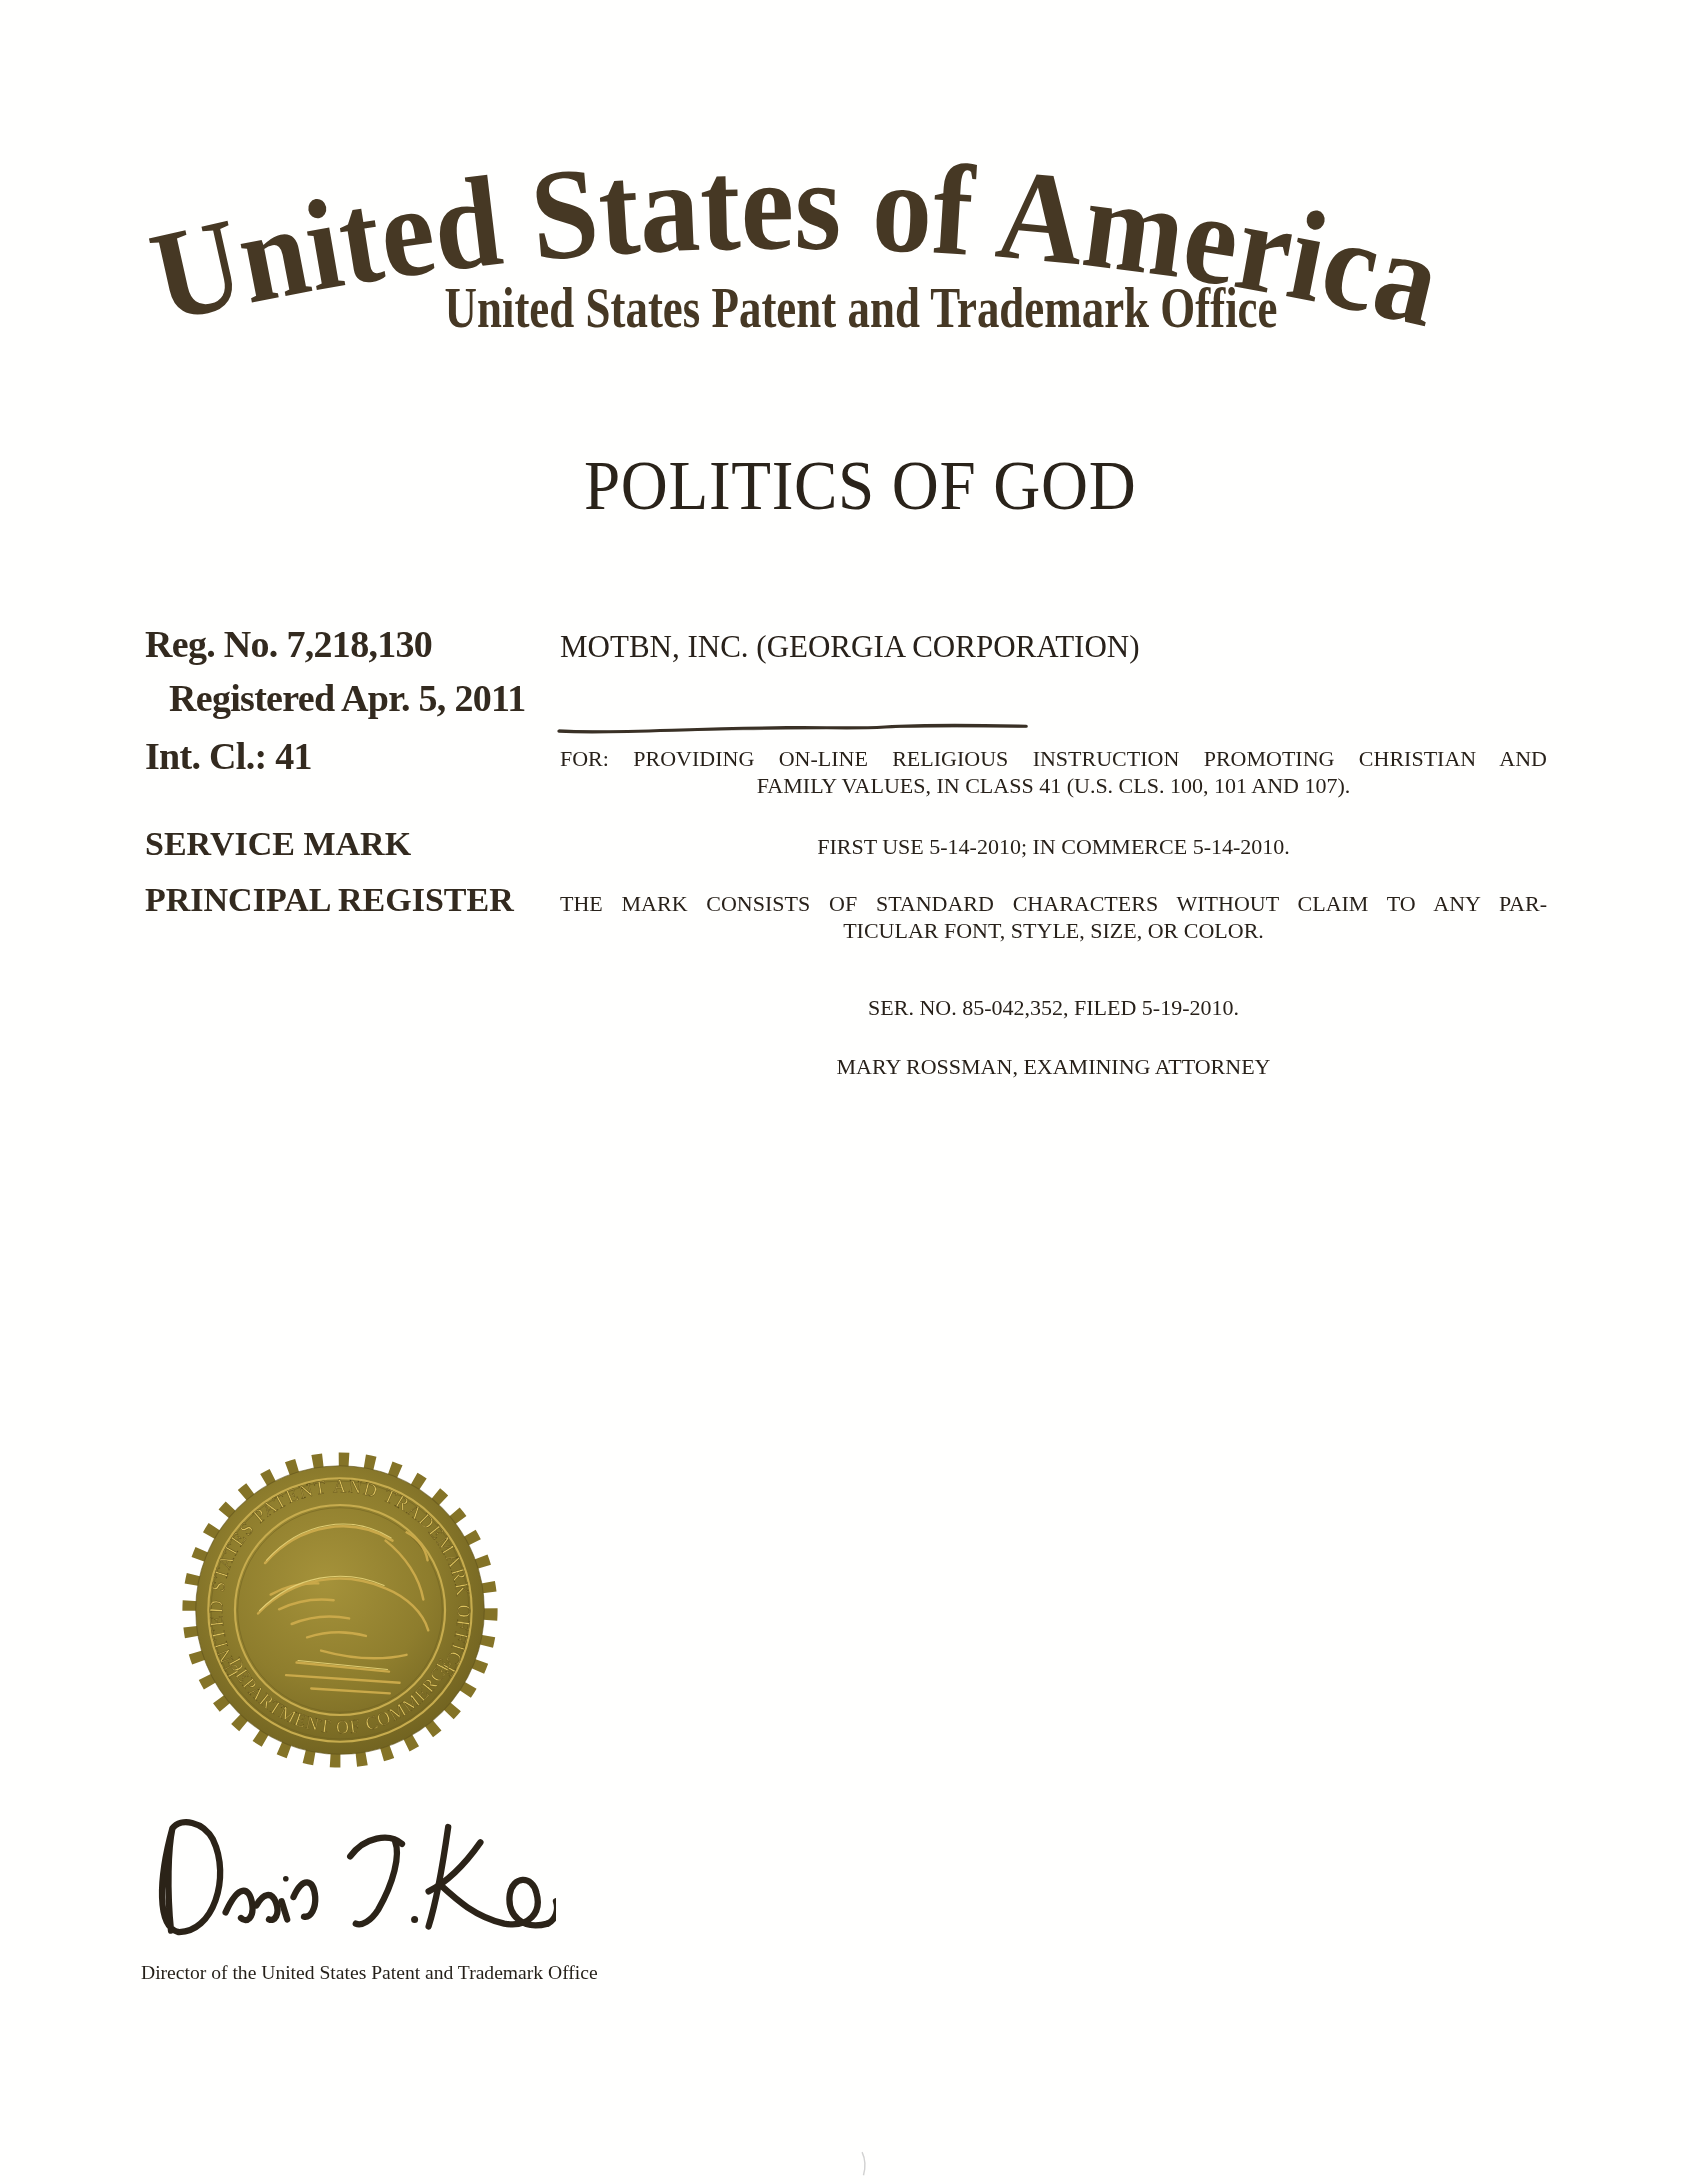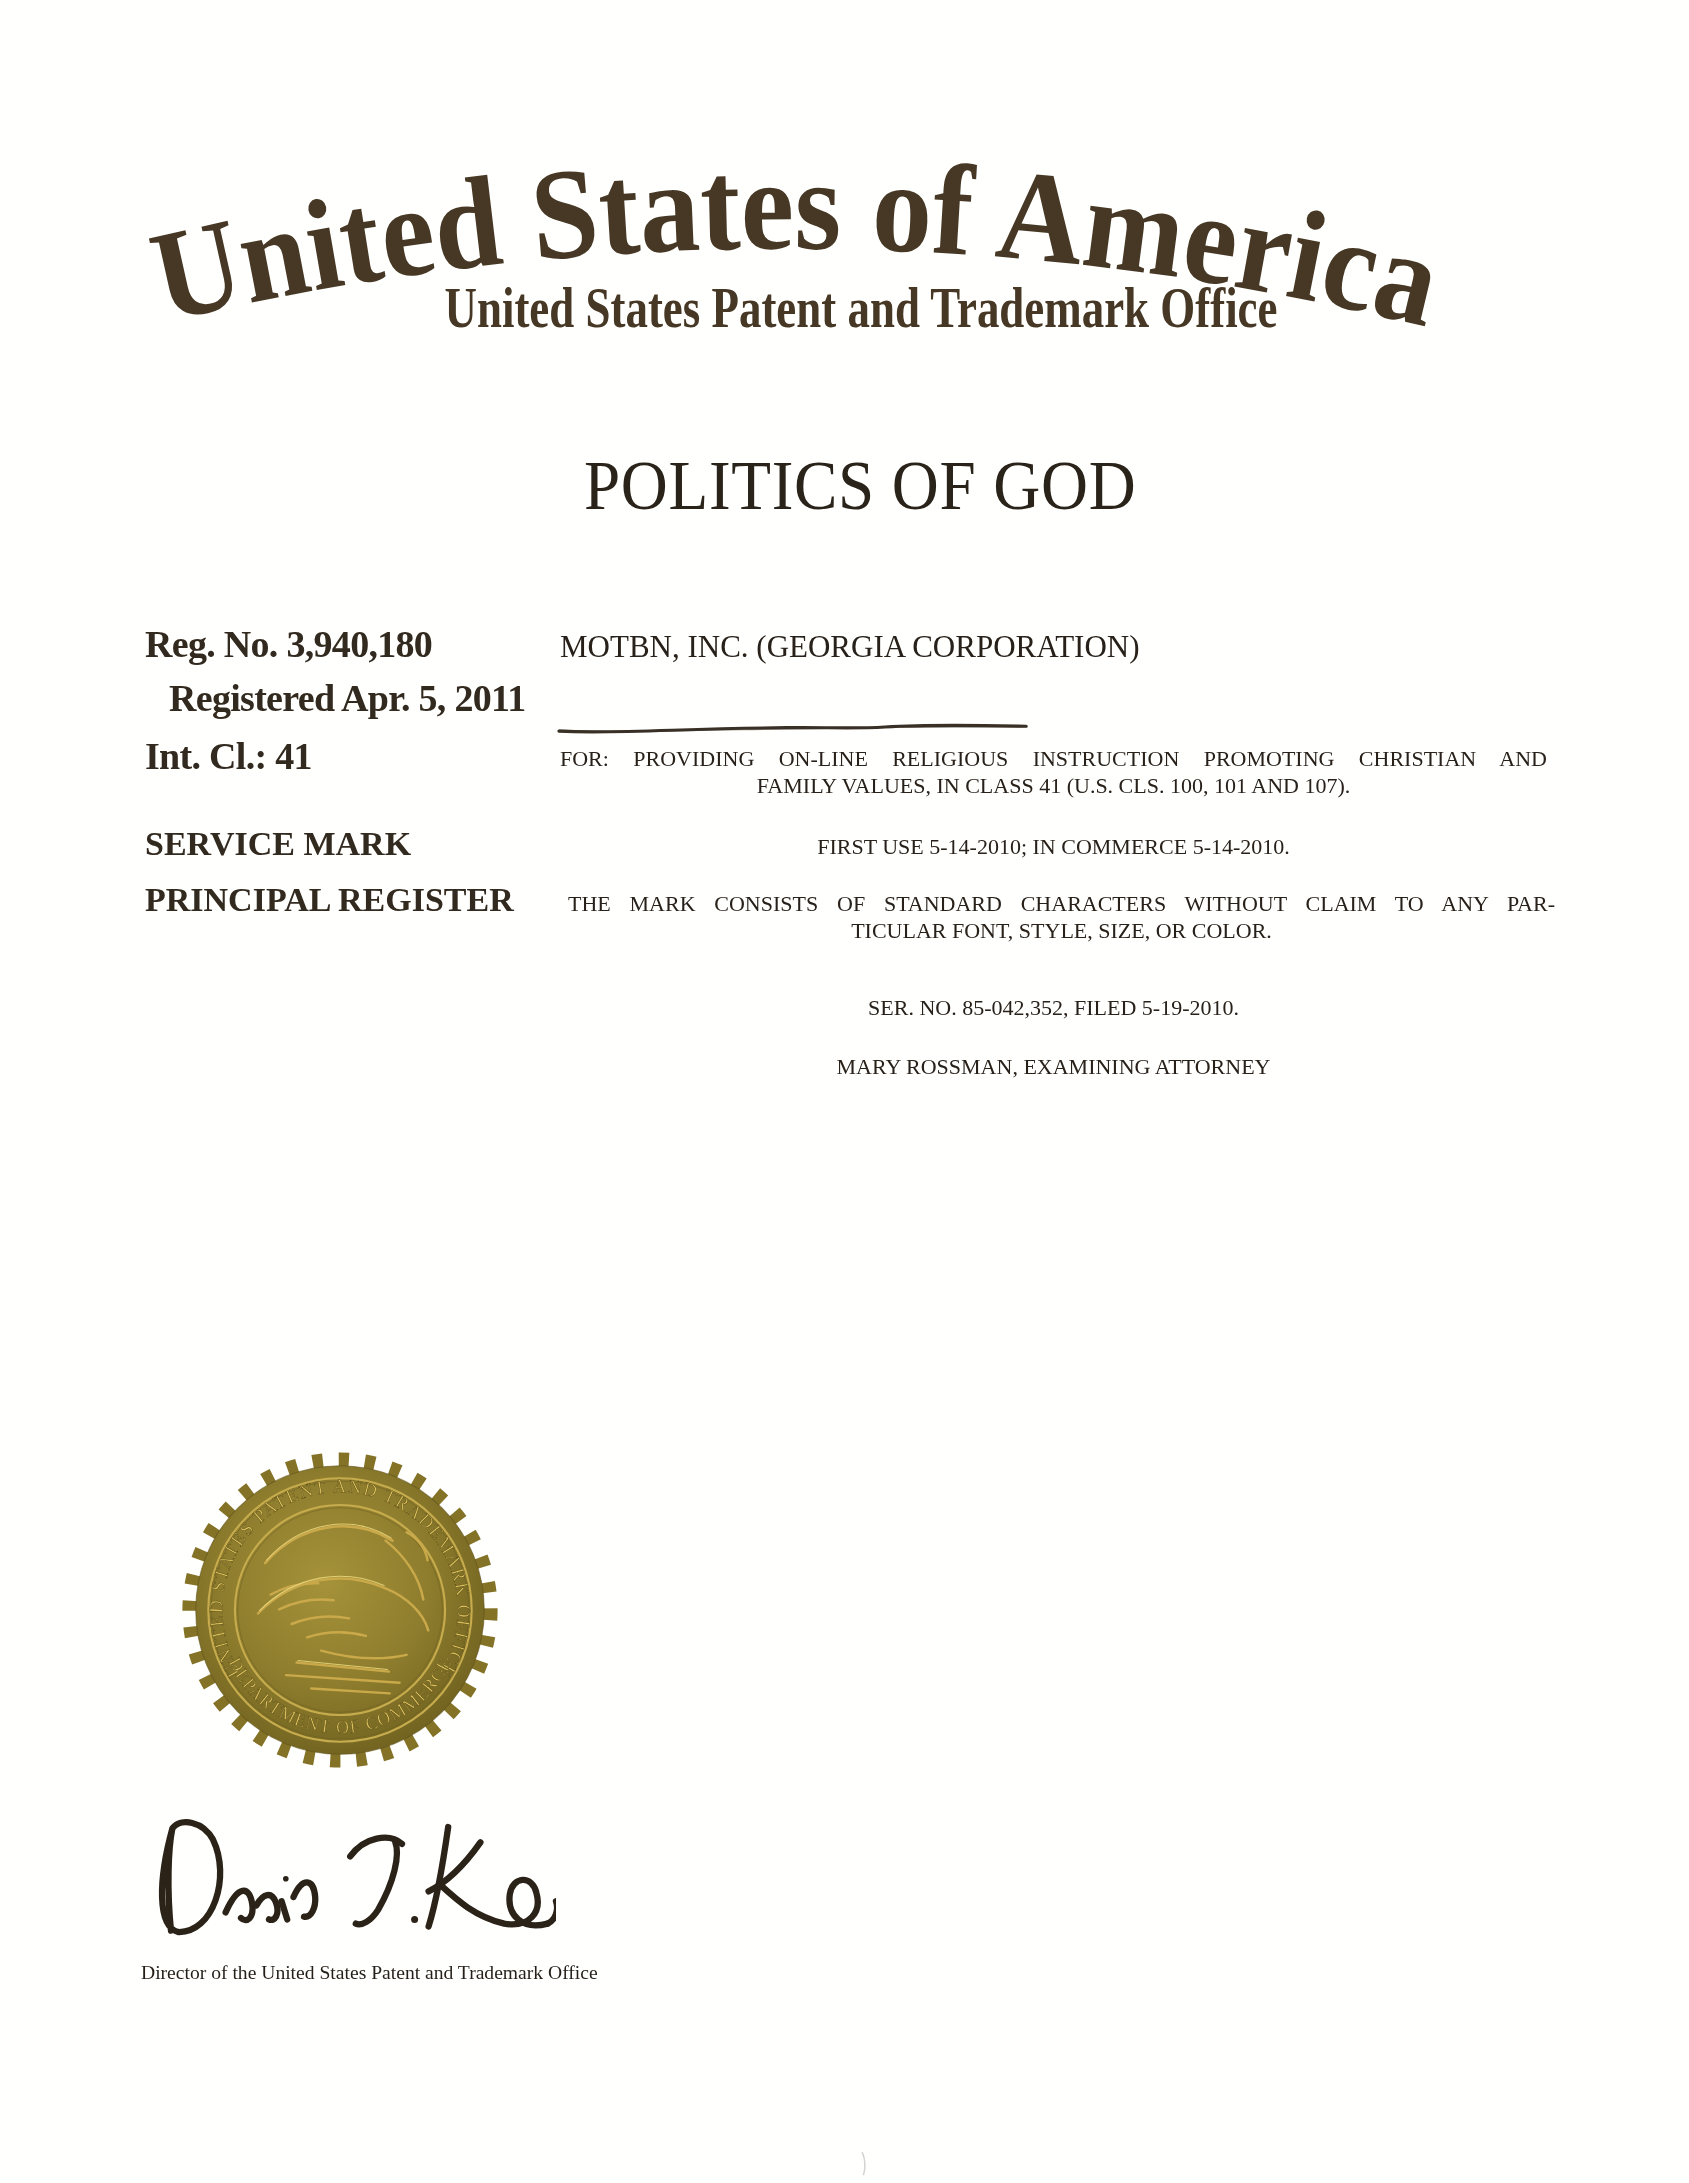--- a/index.html
+++ b/index.html
@@ -59,21 +59,21 @@
       <path id="archPath" d="M 105,330 A 3800,3800 0 0 1 1920,340" fill="none"></path>
     </defs>
     <text font-size="185" font-weight="bold" fill="#463824">
       <textPath href="#archPath" startOffset="0" textLength="1820" lengthAdjust="spacingAndGlyphs">United States of America</textPath>
     </text>
     <text x="1100" y="337" text-anchor="middle" font-size="80" font-weight="bold" fill="#463824" textLength="1190" lengthAdjust="spacingAndGlyphs">United States Patent and Trademark Office</text>
   </svg>
 
   <div class="abs mark-title">POLITICS OF GOD</div>
 
-  <div class="abs label-lg" style="top:624px;">Reg. No. 3,940,180</div>
+  <div class="abs label-lg" style="top:624px;">Reg. No. 7,218,130</div>
   <div class="abs label-lg" style="top:678px;margin-left:24px;">Registered Apr. 5, 2011</div>
   <div class="abs label-lg" style="top:736px;">Int. Cl.: 41</div>
   <div class="abs label-md" style="top:825px;">SERVICE MARK</div>
   <div class="abs label-md" style="top:881px;">PRINCIPAL REGISTER</div>
 
   <div class="abs owner-line">MOTBN, INC. (GEORGIA CORPORATION)</div>
 
   <svg class="abs" style="left:556px;top:720px;" width="476" height="15.4" viewBox="0 0 680 22">
     <path d="M 4,16 C 90,20 180,12 330,11 C 380,10 420,13 470,10 C 540,6 620,8 672,9" fill="none" stroke="#3a3126" stroke-width="4.5" stroke-linecap="round"></path>
     <path d="M 4,14 C 150,21 300,9 672,10" fill="none" stroke="#3a3126" stroke-width="1.5" opacity="0.5"></path>
@@ -81,21 +81,21 @@
 
   <div class="abs para" style="top:746px;">
     <div class="jline">FOR: PROVIDING ON-LINE RELIGIOUS INSTRUCTION PROMOTING CHRISTIAN AND</div>
     <div class="nline">FAMILY VALUES, IN CLASS 41 (U.S. CLS. 100, 101 AND 107).</div>
   </div>
 
   <div class="abs para" style="top:834px;">
     <div class="nline">FIRST USE 5-14-2010; IN COMMERCE 5-14-2010.</div>
   </div>
 
-  <div class="abs para" style="top:891px;margin-left:8px;">
+  <div class="abs para" style="top:891px;">
     <div class="jline">THE MARK CONSISTS OF STANDARD CHARACTERS WITHOUT CLAIM TO ANY PAR-</div>
     <div class="nline">TICULAR FONT, STYLE, SIZE, OR COLOR.</div>
   </div>
 
   <div class="abs para" style="top:995px;">
     <div class="nline">SER. NO. 85-042,352, FILED 5-19-2010.</div>
   </div>
 
   <div class="abs para" style="top:1054px;">
     <div class="nline">MARY ROSSMAN, EXAMINING ATTORNEY</div>

